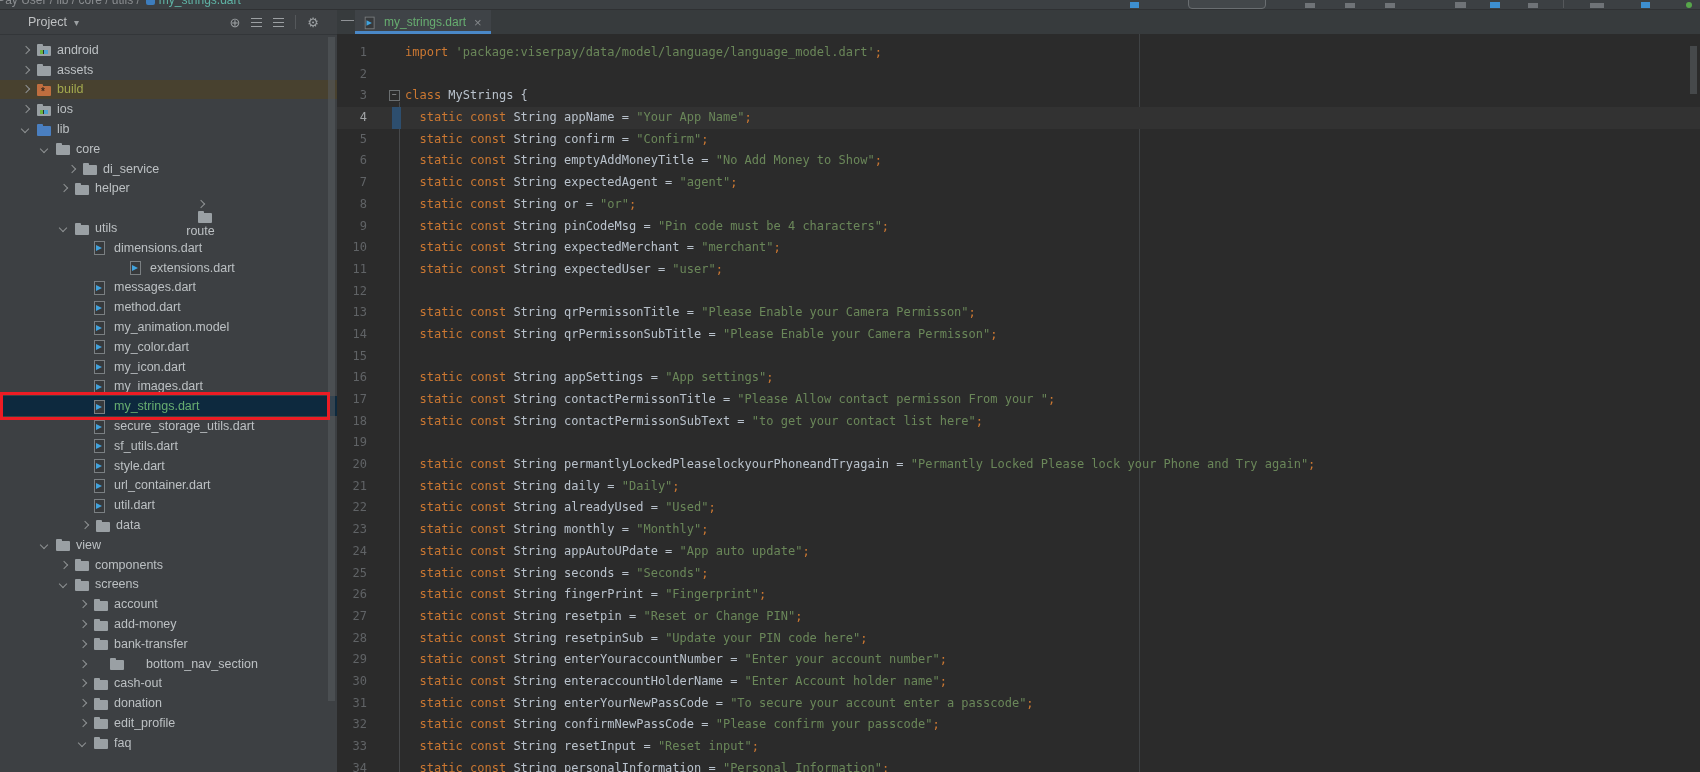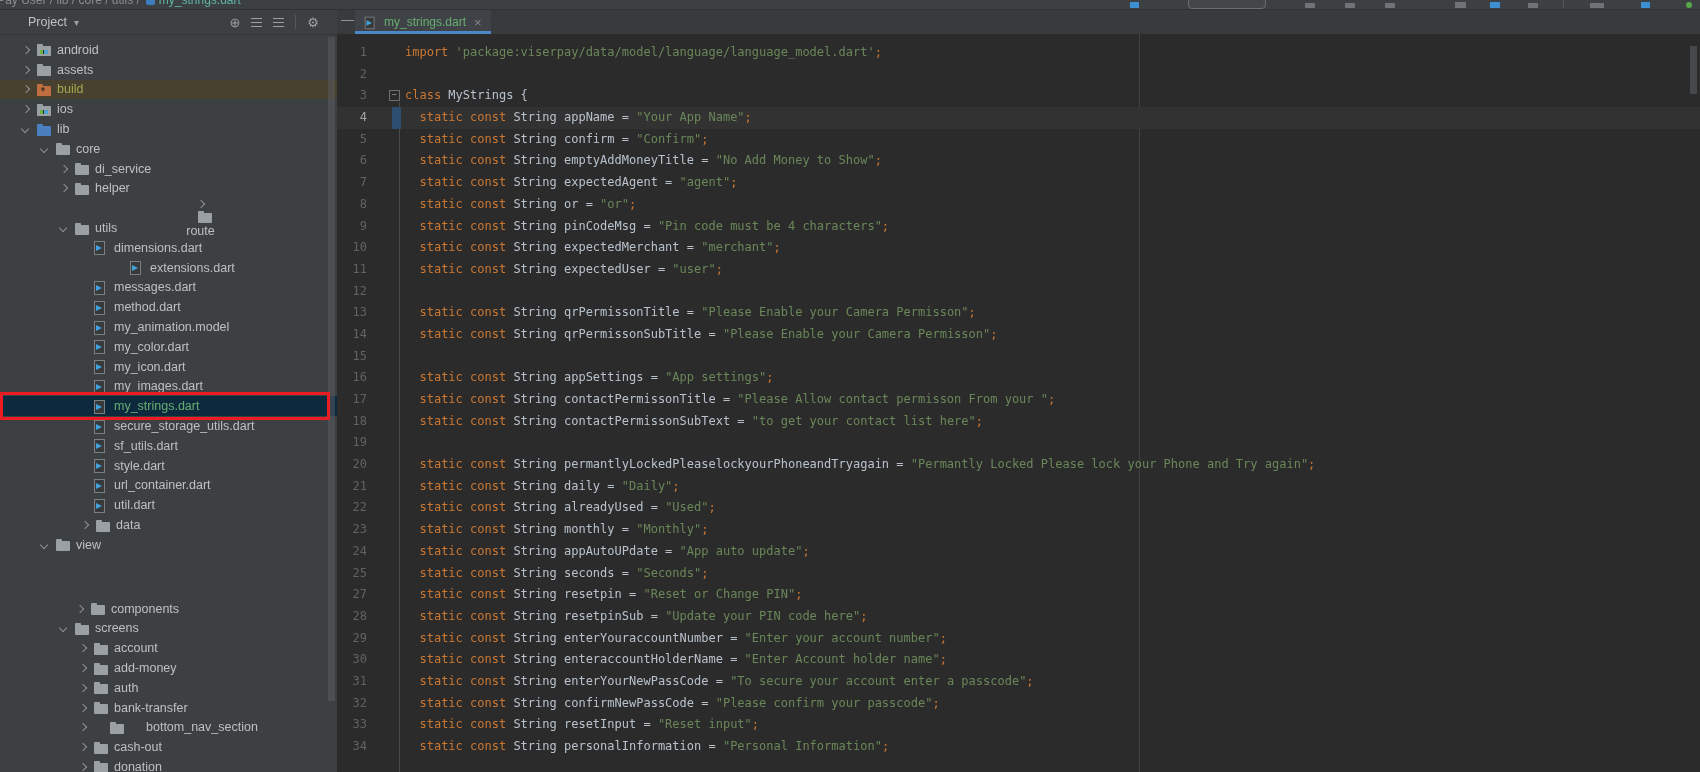--- a/index.html
+++ b/index.html
@@ -153,144 +153,139 @@
         <div class="trow" style="padding-left: 20px;">
           <span class="chev down"></span>
           <span class="ico folder-src"></span>
           <span class="tlabel ">lib</span>
         </div>
         <div class="trow" style="padding-left: 39px;">
           <span class="chev down"></span>
           <span class="ico folder"></span>
           <span class="tlabel ">core</span>
         </div>
+        <div class="trow" style="padding-left: 58px; margin-left: 8px;">
+          <span class="chev right"></span>
+          <span class="ico folder"></span>
+          <span class="tlabel ">di_service</span>
+        </div>
         <div class="trow" style="padding-left: 58px;">
           <span class="chev right"></span>
           <span class="ico folder"></span>
-          <span class="tlabel ">di_service</span>
+          <span class="tlabel ">helper</span>
+        </div>
+        <div class="trow" style="padding-left: 58px; flex-direction: column;">
+          <span class="chev right"></span>
+          <span class="ico folder"></span>
+          <span class="tlabel ">route</span>
         </div>
         <div class="trow" style="padding-left: 58px;">
-          <span class="chev right"></span>
-          <span class="ico folder"></span>
-          <span class="tlabel ">helper</span>
-        </div>
-        <div class="trow" style="padding-left: 58px; flex-direction: column;">
-          <span class="chev right"></span>
-          <span class="ico folder"></span>
-          <span class="tlabel ">route</span>
+          <span class="chev down"></span>
+          <span class="ico folder"></span>
+          <span class="tlabel ">utils</span>
+        </div>
+        <div class="trow" style="padding-left: 77px;">
+          <span class="chev none"></span>
+          <span class="ico dart"></span>
+          <span class="tlabel ">dimensions.dart</span>
+        </div>
+        <div class="trow" style="padding-left: 77px; margin-left: 36px;">
+          <span class="chev none"></span>
+          <span class="ico dart"></span>
+          <span class="tlabel ">extensions.dart</span>
+        </div>
+        <div class="trow" style="padding-left: 77px;">
+          <span class="chev none"></span>
+          <span class="ico dart"></span>
+          <span class="tlabel ">messages.dart</span>
+        </div>
+        <div class="trow" style="padding-left: 77px;">
+          <span class="chev none"></span>
+          <span class="ico dart"></span>
+          <span class="tlabel ">method.dart</span>
+        </div>
+        <div class="trow" style="padding-left: 77px;">
+          <span class="chev none"></span>
+          <span class="ico dart"></span>
+          <span class="tlabel ">my_animation.model</span>
+        </div>
+        <div class="trow" style="padding-left: 77px;">
+          <span class="chev none"></span>
+          <span class="ico dart"></span>
+          <span class="tlabel ">my_color.dart</span>
+        </div>
+        <div class="trow" style="padding-left: 77px;">
+          <span class="chev none"></span>
+          <span class="ico dart"></span>
+          <span class="tlabel ">my_icon.dart</span>
+        </div>
+        <div class="trow" style="padding-left: 77px;">
+          <span class="chev none"></span>
+          <span class="ico dart"></span>
+          <span class="tlabel ">my_images.dart</span>
+        </div>
+        <div class="trow sel" style="padding-left: 77px;">
+          <span class="chev none"></span>
+          <span class="ico dart"></span>
+          <span class="tlabel added">my_strings.dart</span>
+        </div>
+        <div class="trow" style="padding-left: 77px;">
+          <span class="chev none"></span>
+          <span class="ico dart"></span>
+          <span class="tlabel ">secure_storage_utils.dart</span>
+        </div>
+        <div class="trow" style="padding-left: 77px;">
+          <span class="chev none"></span>
+          <span class="ico dart"></span>
+          <span class="tlabel ">sf_utils.dart</span>
+        </div>
+        <div class="trow" style="padding-left: 77px;">
+          <span class="chev none"></span>
+          <span class="ico dart"></span>
+          <span class="tlabel ">style.dart</span>
+        </div>
+        <div class="trow" style="padding-left: 77px;">
+          <span class="chev none"></span>
+          <span class="ico dart"></span>
+          <span class="tlabel ">url_container.dart</span>
+        </div>
+        <div class="trow" style="padding-left: 77px;">
+          <span class="chev none"></span>
+          <span class="ico dart"></span>
+          <span class="tlabel ">util.dart</span>
+        </div>
+        <div class="trow" style="padding-left: 39px; margin-left: 40px;">
+          <span class="chev right"></span>
+          <span class="ico folder"></span>
+          <span class="tlabel ">data</span>
+        </div>
+        <div class="trow" style="padding-left: 39px;">
+          <span class="chev down"></span>
+          <span class="ico folder"></span>
+          <span class="tlabel ">view</span>
         </div>
         <div class="trow" style="padding-left: 58px;">
-          <span class="chev down"></span>
-          <span class="ico folder"></span>
-          <span class="tlabel ">utils</span>
-        </div>
-        <div class="trow" style="padding-left: 77px;">
-          <span class="chev none"></span>
-          <span class="ico dart"></span>
-          <span class="tlabel ">dimensions.dart</span>
-        </div>
-        <div class="trow" style="padding-left: 77px; margin-left: 36px;">
-          <span class="chev none"></span>
-          <span class="ico dart"></span>
-          <span class="tlabel ">extensions.dart</span>
-        </div>
-        <div class="trow" style="padding-left: 77px;">
-          <span class="chev none"></span>
-          <span class="ico dart"></span>
-          <span class="tlabel ">messages.dart</span>
-        </div>
-        <div class="trow" style="padding-left: 77px;">
-          <span class="chev none"></span>
-          <span class="ico dart"></span>
-          <span class="tlabel ">method.dart</span>
-        </div>
-        <div class="trow" style="padding-left: 77px;">
-          <span class="chev none"></span>
-          <span class="ico dart"></span>
-          <span class="tlabel ">my_animation.model</span>
-        </div>
-        <div class="trow" style="padding-left: 77px;">
-          <span class="chev none"></span>
-          <span class="ico dart"></span>
-          <span class="tlabel ">my_color.dart</span>
-        </div>
-        <div class="trow" style="padding-left: 77px;">
-          <span class="chev none"></span>
-          <span class="ico dart"></span>
-          <span class="tlabel ">my_icon.dart</span>
-        </div>
-        <div class="trow" style="padding-left: 77px;">
-          <span class="chev none"></span>
-          <span class="ico dart"></span>
-          <span class="tlabel ">my_images.dart</span>
-        </div>
-        <div class="trow sel" style="padding-left: 77px;">
-          <span class="chev none"></span>
-          <span class="ico dart"></span>
-          <span class="tlabel added">my_strings.dart</span>
-        </div>
-        <div class="trow" style="padding-left: 77px;">
-          <span class="chev none"></span>
-          <span class="ico dart"></span>
-          <span class="tlabel ">secure_storage_utils.dart</span>
-        </div>
-        <div class="trow" style="padding-left: 77px;">
-          <span class="chev none"></span>
-          <span class="ico dart"></span>
-          <span class="tlabel ">sf_utils.dart</span>
-        </div>
-        <div class="trow" style="padding-left: 77px;">
-          <span class="chev none"></span>
-          <span class="ico dart"></span>
-          <span class="tlabel ">style.dart</span>
-        </div>
-        <div class="trow" style="padding-left: 77px;">
-          <span class="chev none"></span>
-          <span class="ico dart"></span>
-          <span class="tlabel ">url_container.dart</span>
-        </div>
-        <div class="trow" style="padding-left: 77px;">
-          <span class="chev none"></span>
-          <span class="ico dart"></span>
-          <span class="tlabel ">util.dart</span>
-        </div>
-        <div class="trow" style="padding-left: 39px; margin-left: 40px;">
-          <span class="chev right"></span>
-          <span class="ico folder"></span>
-          <span class="tlabel ">data</span>
-        </div>
-        <div class="trow" style="padding-left: 39px;">
-          <span class="chev down"></span>
-          <span class="ico folder"></span>
-          <span class="tlabel ">view</span>
-        </div>
-        <div class="trow" style="padding-left: 74px; margin-top: 44px;">
           <span class="chev right"></span>
           <span class="ico folder"></span>
           <span class="tlabel ">components</span>
         </div>
         <div class="trow" style="padding-left: 58px;">
           <span class="chev down"></span>
           <span class="ico folder"></span>
           <span class="tlabel ">screens</span>
         </div>
         <div class="trow" style="padding-left: 77px;">
           <span class="chev right"></span>
           <span class="ico folder"></span>
           <span class="tlabel ">account</span>
         </div>
         <div class="trow" style="padding-left: 77px;">
           <span class="chev right"></span>
           <span class="ico folder"></span>
           <span class="tlabel ">add-money</span>
-        </div>
-        <div class="trow" style="padding-left: 77px;">
-          <span class="chev right"></span>
-          <span class="ico folder"></span>
-          <span class="tlabel ">auth</span>
         </div>
         <div class="trow" style="padding-left: 77px;">
           <span class="chev right"></span>
           <span class="ico folder"></span>
           <span class="tlabel ">bank-transfer</span>
         </div>
         <div class="trow" style="padding-left: 77px; gap: 16px;">
           <span class="chev right"></span>
           <span class="ico folder"></span>
           <span class="tlabel ">bottom_nav_section</span>
@@ -351,20 +346,21 @@
           <div class="cline"><span class="ln">16</span><span class="ctext">  <span class="k">static</span> <span class="k">const</span> String appSettings = <span class="s">"App settings"</span><span class="k">;</span></span></div>
           <div class="cline"><span class="ln">17</span><span class="ctext">  <span class="k">static</span> <span class="k">const</span> String contactPermissonTitle = <span class="s">"Please Allow contact permisson From your "</span><span class="k">;</span></span></div>
           <div class="cline"><span class="ln">18</span><span class="ctext">  <span class="k">static</span> <span class="k">const</span> String contactPermissonSubText = <span class="s">"to get your contact list here"</span><span class="k">;</span></span></div>
           <div class="cline"><span class="ln">19</span><span class="ctext"></span></div>
           <div class="cline"><span class="ln">20</span><span class="ctext">  <span class="k">static</span> <span class="k">const</span> String permantlyLockedPleaselockyourPhoneandTryagain = <span class="s">"Permantly Locked Please lock your Phone and Try again"</span><span class="k">;</span></span></div>
           <div class="cline"><span class="ln">21</span><span class="ctext">  <span class="k">static</span> <span class="k">const</span> String daily = <span class="s">"Daily"</span><span class="k">;</span></span></div>
           <div class="cline"><span class="ln">22</span><span class="ctext">  <span class="k">static</span> <span class="k">const</span> String alreadyUsed = <span class="s">"Used"</span><span class="k">;</span></span></div>
           <div class="cline"><span class="ln">23</span><span class="ctext">  <span class="k">static</span> <span class="k">const</span> String monthly = <span class="s">"Monthly"</span><span class="k">;</span></span></div>
           <div class="cline"><span class="ln">24</span><span class="ctext">  <span class="k">static</span> <span class="k">const</span> String appAutoUPdate = <span class="s">"App auto update"</span><span class="k">;</span></span></div>
           <div class="cline"><span class="ln">25</span><span class="ctext">  <span class="k">static</span> <span class="k">const</span> String seconds = <span class="s">"Seconds"</span><span class="k">;</span></span></div>
+          <div class="cline"><span class="ln">26</span><span class="ctext">  <span class="k">static</span> <span class="k">const</span> String fingerPrint = <span class="s">"Fingerprint"</span><span class="k">;</span></span></div>
           <div class="cline"><span class="ln">27</span><span class="ctext">  <span class="k">static</span> <span class="k">const</span> String resetpin = <span class="s">"Reset or Change PIN"</span><span class="k">;</span></span></div>
           <div class="cline"><span class="ln">28</span><span class="ctext">  <span class="k">static</span> <span class="k">const</span> String resetpinSub = <span class="s">"Update your PIN code here"</span><span class="k">;</span></span></div>
           <div class="cline"><span class="ln">29</span><span class="ctext">  <span class="k">static</span> <span class="k">const</span> String enterYouraccountNumber = <span class="s">"Enter your account number"</span><span class="k">;</span></span></div>
           <div class="cline"><span class="ln">30</span><span class="ctext">  <span class="k">static</span> <span class="k">const</span> String enteraccountHolderName = <span class="s">"Enter Account holder name"</span><span class="k">;</span></span></div>
           <div class="cline"><span class="ln">31</span><span class="ctext">  <span class="k">static</span> <span class="k">const</span> String enterYourNewPassCode = <span class="s">"To secure your account enter a passcode"</span><span class="k">;</span></span></div>
           <div class="cline"><span class="ln">32</span><span class="ctext">  <span class="k">static</span> <span class="k">const</span> String confirmNewPassCode = <span class="s">"Please confirm your passcode"</span><span class="k">;</span></span></div>
           <div class="cline"><span class="ln">33</span><span class="ctext">  <span class="k">static</span> <span class="k">const</span> String resetInput = <span class="s">"Reset input"</span><span class="k">;</span></span></div>
           <div class="cline"><span class="ln">34</span><span class="ctext">  <span class="k">static</span> <span class="k">const</span> String personalInformation = <span class="s">"Personal Information"</span><span class="k">;</span></span></div>
         </div>
       <div class="fold-box">−</div>

